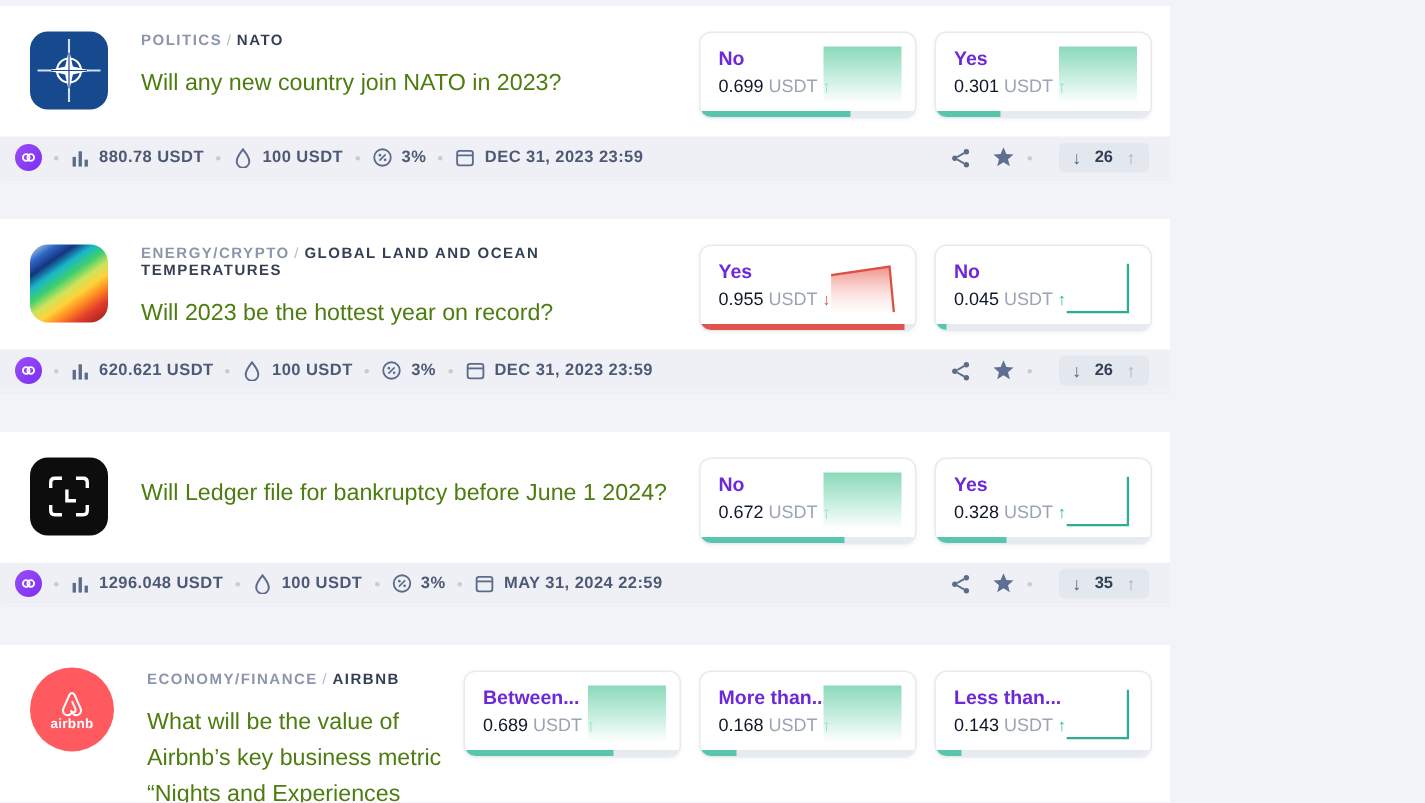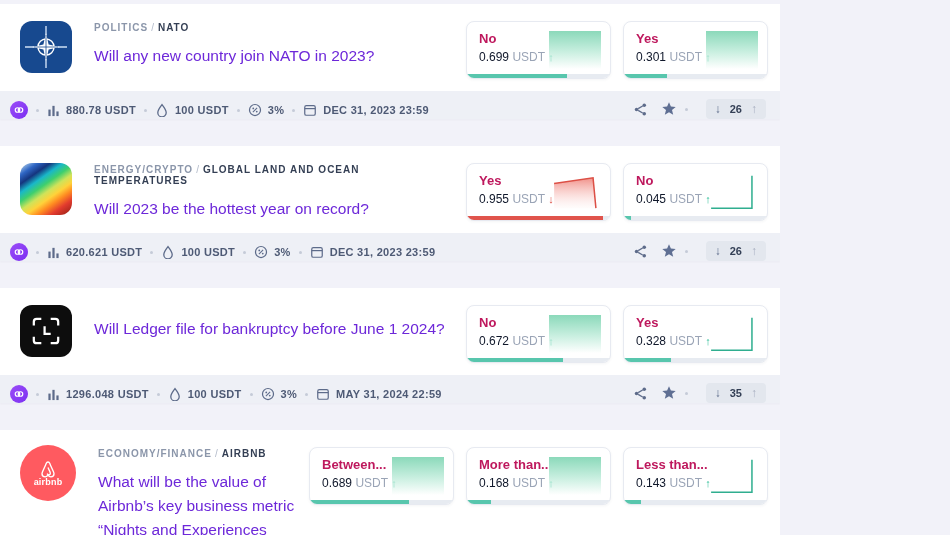--- a/index.html
+++ b/index.html
@@ -14,39 +14,39 @@
   .thumb.ledger { background:#0d0d0d; }
   .thumb.climate { background:
       linear-gradient(145deg, #cfe7f2 0%, #2f66c4 14%, #15357e 24%, #19b7c9 34%, #3ecf6e 44%, #cfe35a 54%, #ffd23a 63%, #ff8c21 72%, #e23b2e 83%, #8f1d14 100%); }
   .thumb.airbnb { width:56px; height:56px; border-radius:50%; background:#ff5a60; flex-direction:column; margin-top:0; }
   .airbnb-word { color:#fff; font-size:9px; font-weight:bold; letter-spacing:.2px; margin-top:-3px; }
 
   .info { flex:1 1 auto; min-width:0; padding-top:3px; padding-right:14px; }
   .crumb { font-size:10px; font-weight:bold; letter-spacing:1px; color:#8b96aa; }
   .crumb .slash { color:#b4bccb; font-weight:normal; padding:0 3px; }
   .crumb .sub { color:#343f54; }
-  .title { margin-top:11px; font-size:15.5px; line-height:1.55; color:#6d28d9; font-weight:500; max-width:420px; }
+  .title { margin-top:11px; font-size:15.5px; line-height:1.55; color:#4d7c0f; font-weight:500; max-width:420px; }
 
   .outcomes { margin-left:auto; display:flex; gap:12px; padding-top:2px; }
   .outcome { position:relative; width:145px; height:58px; background:#fff; border:1px solid #e7eaf1;
              border-radius:8px; padding:9px 0 0 12px; overflow:hidden; cursor:pointer;
              box-shadow:0 1px 3px rgba(40,50,80,.05); }
-  .o-label { font-size:13px; font-weight:bold; color:#be185d; }
+  .o-label { font-size:13px; font-weight:bold; color:#6d28d9; }
   .o-price { margin-top:4px; font-size:12px; }
   .o-price .num { font-weight:normal; color:#0f172a; }
   .o-price .cur { color:#9aa4b6; }
   .o-price .arr { font-size:11px; font-weight:bold; }
   .arr.up { color:#2bbd96; } .arr.down { color:#dc4f45; }
   .mini-chart { position:absolute; top:9px; right:9px; width:52px; height:38px; }
   .mini-chart.area { background:linear-gradient(180deg, #8bd9ba 0%, #c9efe0 55%, rgba(255,255,255,0) 100%); }
   .progress { position:absolute; bottom:0; left:0; right:0; height:4px; background:#e7ebf1; }
   .progress .fill { height:100%; background:#58c6ad; }
   .progress .fill.red { background:#e0544c; }
 
-  .card-footer { background:#eef0f6; height:28px; display:flex; align-items:flex-end;
+  .card-footer { background:#eef0f6; height:28px; display:flex; align-items:center;
                  justify-content:space-between; padding:0 14px 0 10px; }
   .f-left, .f-right { display:flex; align-items:center; }
   .stat { font-size:11px; font-weight:bold; color:#4e5a75; letter-spacing:.3px; white-space:nowrap; }
   .sep { width:3px; height:3px; border-radius:50%; background:#c5cbd8; margin:0 8px; flex:0 0 auto; }
   .f-ic { display:inline-flex; margin-right:6px; flex:0 0 auto; }
   .logo { width:18px; height:18px; border-radius:50%; background:linear-gradient(135deg,#9b4df7,#7b2ff2);
           display:flex; align-items:center; justify-content:center; }
   .act { display:inline-flex; cursor:pointer; }
   .vote-pill { display:flex; align-items:center; gap:9px; background:#e3e7ee; border-radius:4px;
                padding:3px 9px; margin-left:10px; cursor:pointer; }

